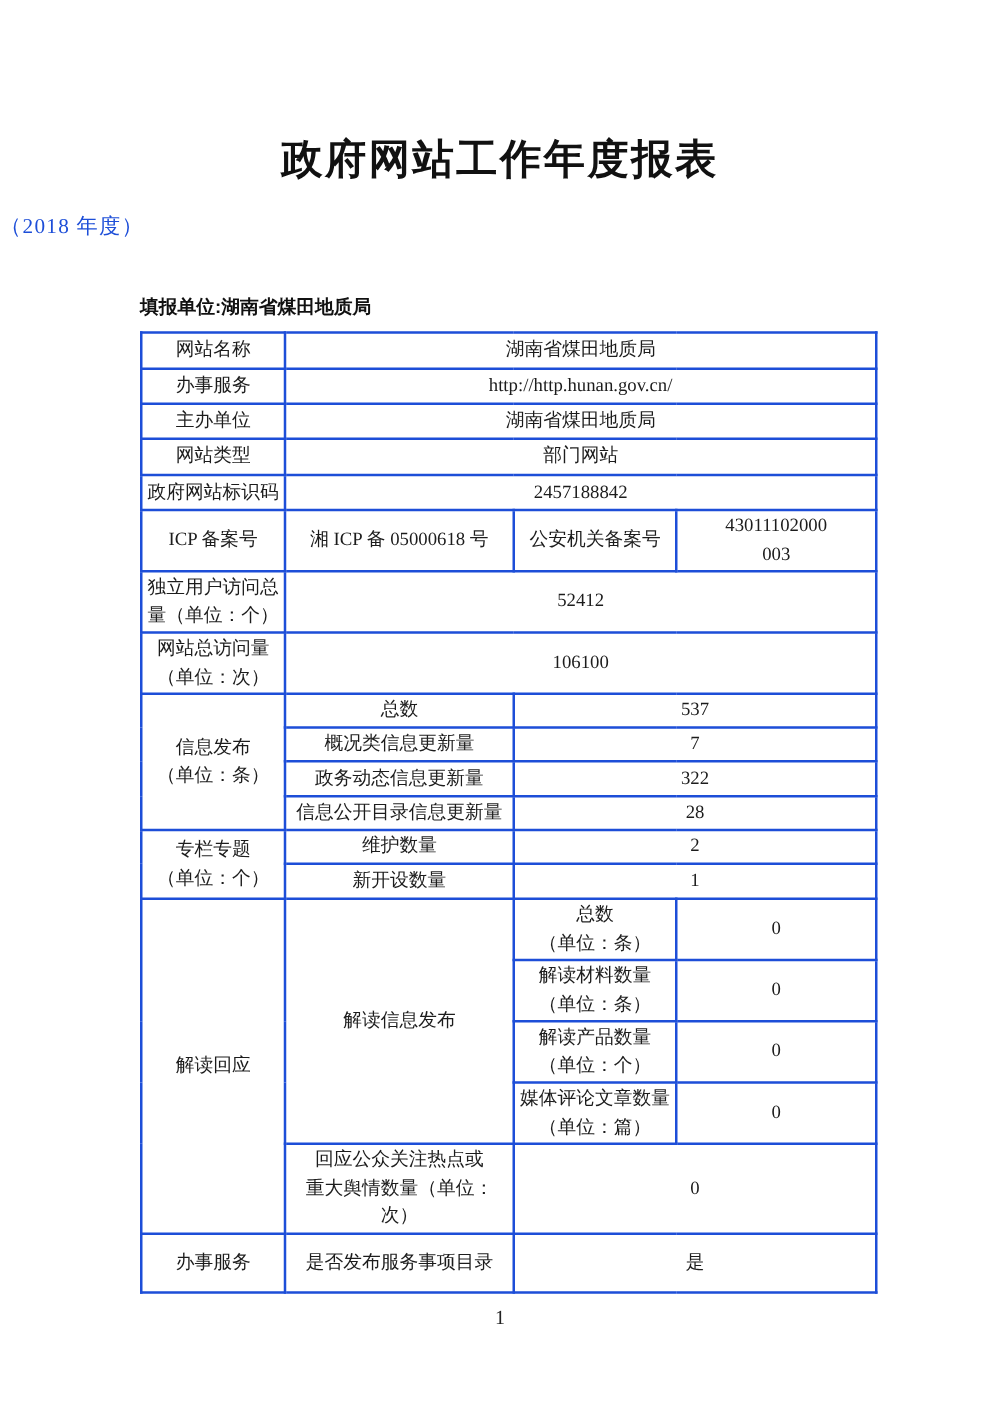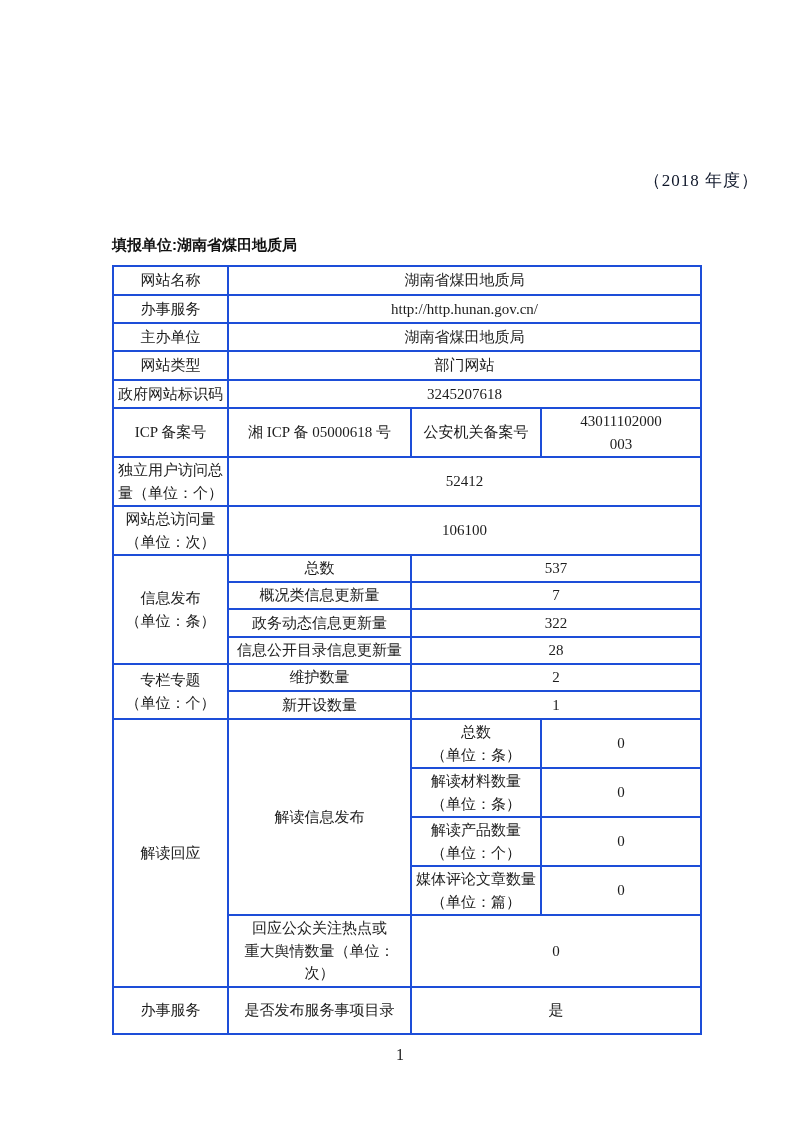--- a/index.html
+++ b/index.html
@@ -13,21 +13,21 @@
 
   .doc-title {
     position: absolute; top: 105px; left: 0; width: 800px;
     text-align: center;
     font-family: "Liberation Sans", "DejaVu Sans", sans-serif;
     font-weight: 700; font-size: 33px; letter-spacing: 2px;
     color: #111;
   }
   .doc-subtitle {
     position: absolute; top: 169px; left: 0; width: 759px;
-    text-align: right; font-size: 17px; letter-spacing: 1px; color: #0f172a;
+    text-align: left; font-size: 17px; letter-spacing: 1px; color: #1d4ed8;
   }
   .reporting-unit {
     position: absolute; top: 236px; left: 112px;
     font-family: "Liberation Sans", "DejaVu Sans", sans-serif;
     font-weight: 700; font-size: 15px; color: #111;
   }
 
   table.report {
     position: absolute; top: 265px; left: 112px;
     width: 588px; border-collapse: collapse; table-layout: fixed;
@@ -51,20 +51,21 @@
   .page-number {
     position: absolute; top: 1046px; left: 0; width: 800px;
     text-align: center; font-size: 16px; color: #222;
   }
 </style>
 </head>
 <body>
 
 <div class="page">
 
+  <div class="doc-title">政府网站工作年度报表</div>
   <div class="doc-subtitle">（2018 年度）</div>
   <div class="reporting-unit">填报单位:湖南省煤田地质局</div>
 
   <table class="report">
     <colgroup>
       <col style="width:115px">
       <col style="width:183px">
       <col style="width:130px">
       <col style="width:160px">
     </colgroup>
@@ -85,21 +86,21 @@
       <td colspan="3">湖南省煤田地质局</td>
     </tr>
 
     <tr class="h29">
       <td>网站类型</td>
       <td colspan="3">部门网站</td>
     </tr>
 
     <tr class="h28">
       <td>政府网站标识码</td>
-      <td colspan="3">3245207618</td>
+      <td colspan="3">2457188842</td>
     </tr>
 
     <tr class="h45">
       <td>ICP 备案号</td>
       <td>湘 ICP 备 05000618 号</td>
       <td>公安机关备案号</td>
       <td>
             <span class="tline">43011102000</span>
             <span class="tline">003</span>
           </td>

